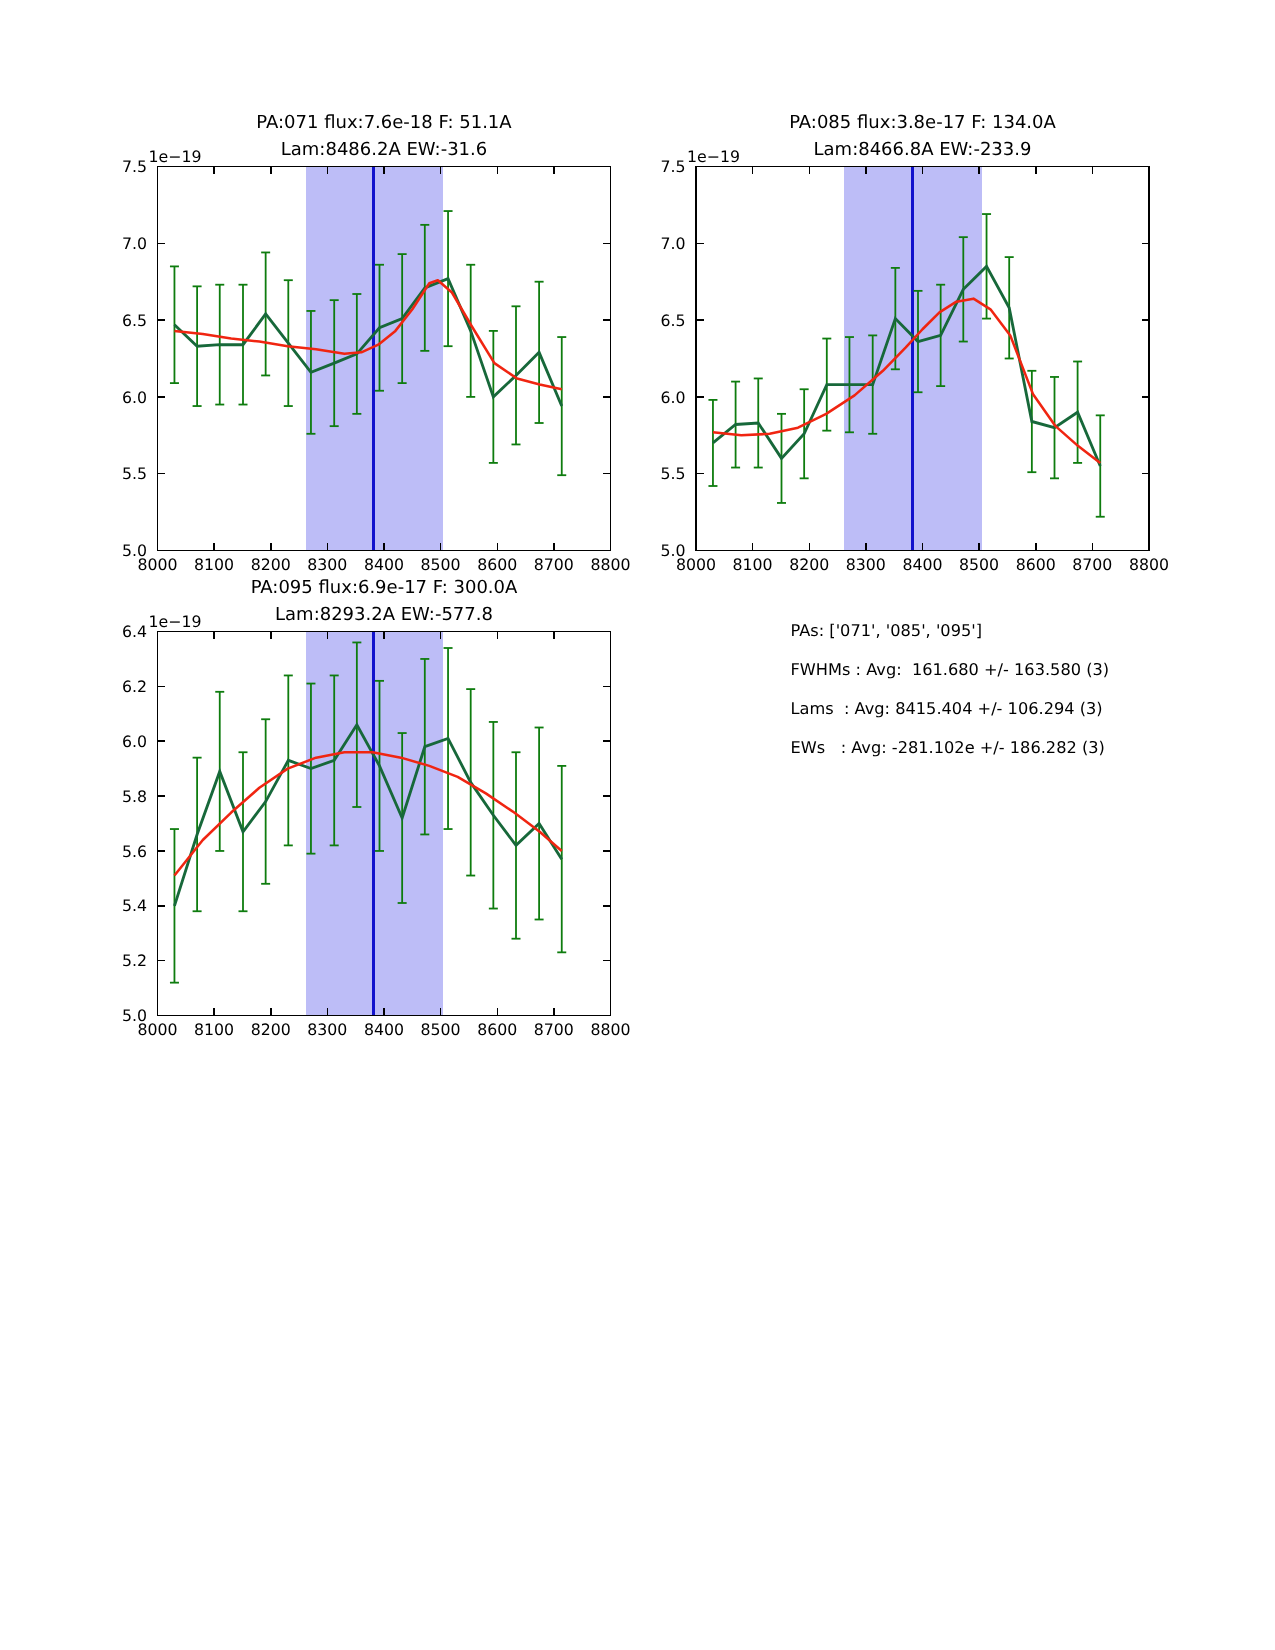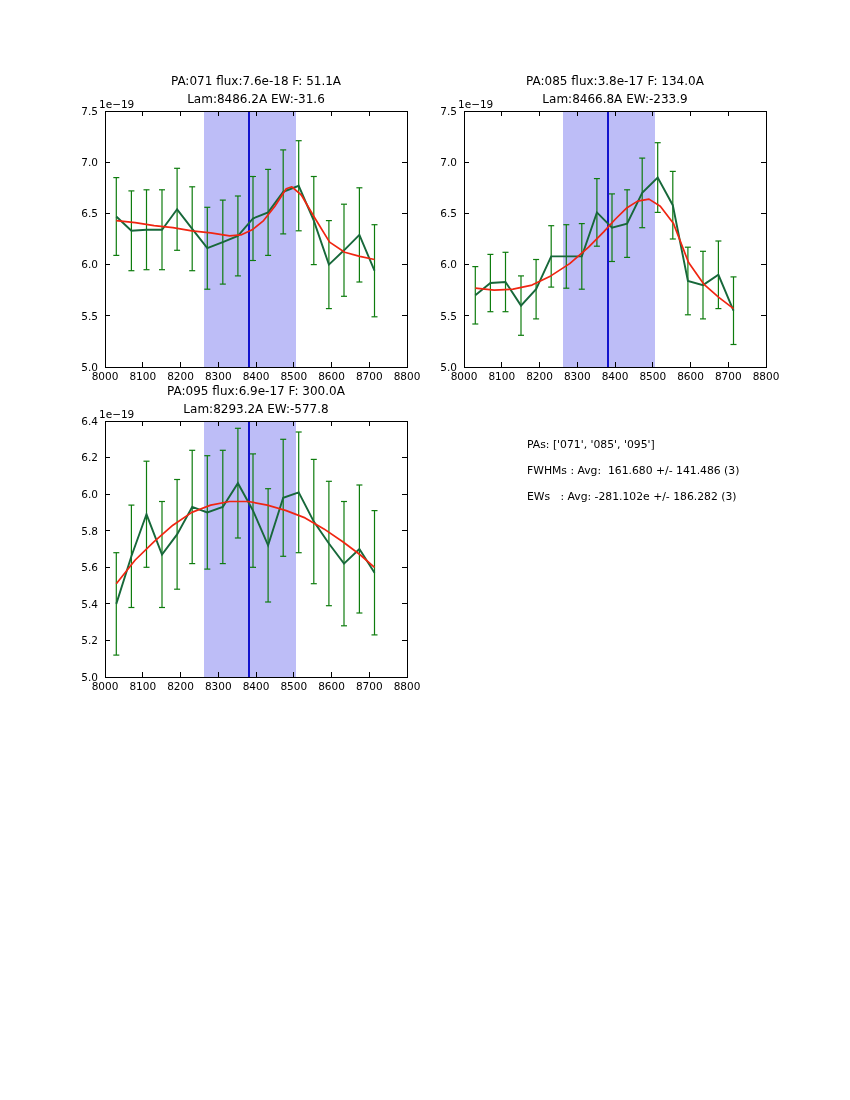--- a/index.html
+++ b/index.html
@@ -3,21 +3,21 @@
 <meta charset="utf-8">
 <style>
   html,body{margin:0;padding:0;background:#fff;}
   .page{position:relative;width:850px;height:1100px;background:#ffffff;overflow:hidden;
         font-family:"DejaVu Sans",sans-serif;color:#000;}
   svg{position:absolute;left:0;top:0;}
   svg text{font-family:"DejaVu Sans",sans-serif;fill:#000;}
   text.tick-label{font-size:10.5px;}
   text.title-label{font-size:12px;}
   text.offset-label{font-size:10.5px;}
-  .stats{position:absolute;left:527px;top:432px;}
+  .stats{position:absolute;left:527px;top:408px;}
   .stats .stats-line{white-space:pre;font-size:10.8px;line-height:26px;color:#000;}
 </style>
 </head>
 <body>
 
 <div class="page">
   <svg id="fig" width="850" height="1100" viewBox="0 0 850 1100">
       <g>
         <rect x="203.9" y="111" width="91.7" height="256" fill="#bdbdf7" shape-rendering="crispEdges"></rect>
         <line x1="249.2" x2="249.2" y1="111" y2="367" stroke="#1212cc" stroke-width="1.8" shape-rendering="crispEdges"></line>
@@ -354,16 +354,17 @@
         <line x1="407" x2="402" y1="421" y2="421" stroke="#000000" shape-rendering="crispEdges"></line>
         <text x="98" y="424.8" text-anchor="end" class="tick-label">6.4</text>
         <text x="256" y="395" text-anchor="middle" class="title-label">PA:095 flux:6.9e-17 F: 300.0A</text>
         <text x="256" y="413" text-anchor="middle" class="title-label">Lam:8293.2A EW:-577.8</text>
         <text x="99" y="418" text-anchor="start" class="offset-label">1e−19</text>
       </g>
     </svg>
 
   <div class="stats">
     <div class="stats-line">PAs: ['071', '085', '095']</div>
-    <div class="stats-line">FWHMs : Avg:  161.680 +/- 141.486 (3)</div>
+    <div class="stats-line">FWHMs : Avg:  161.680 +/- 163.580 (3)</div>
+    <div class="stats-line">Lams  : Avg: 8415.404 +/- 106.294 (3)</div>
     <div class="stats-line">EWs   : Avg: -281.102e +/- 186.282 (3)</div>
   </div>
 </div>
 
 </body></html>

